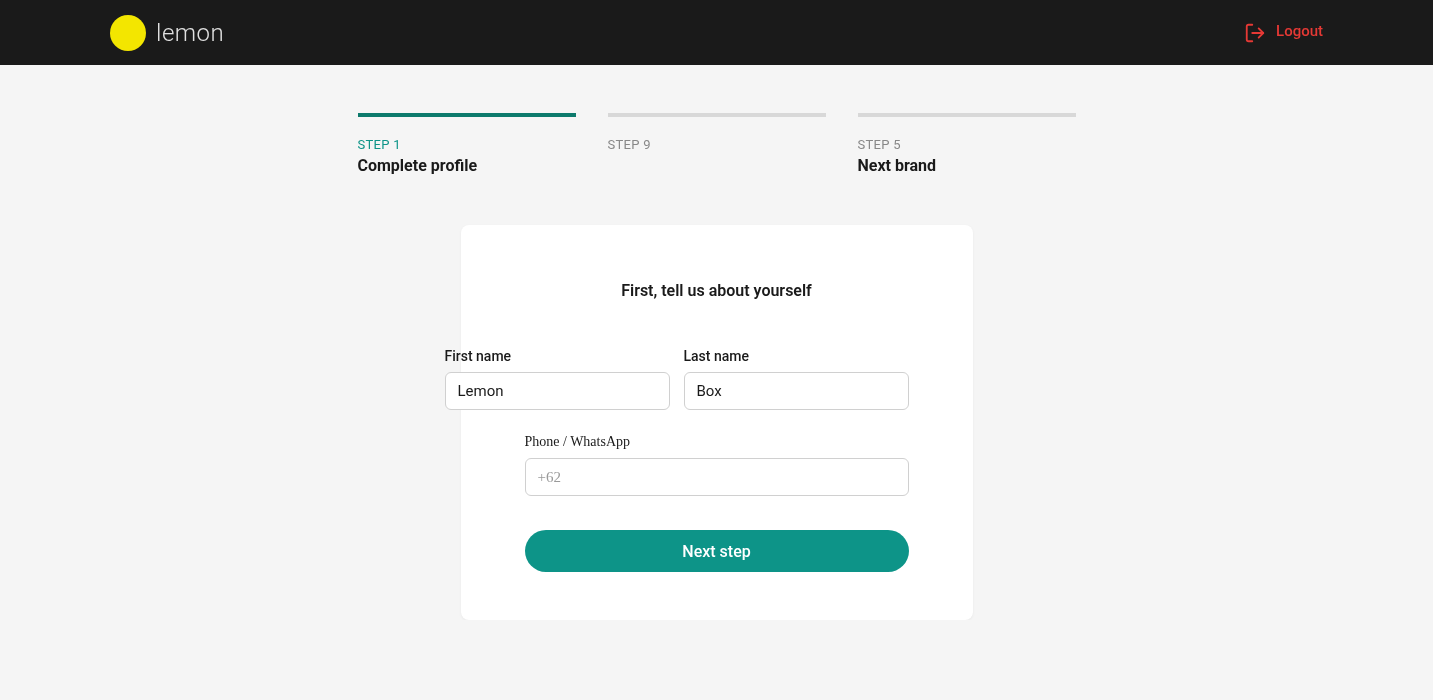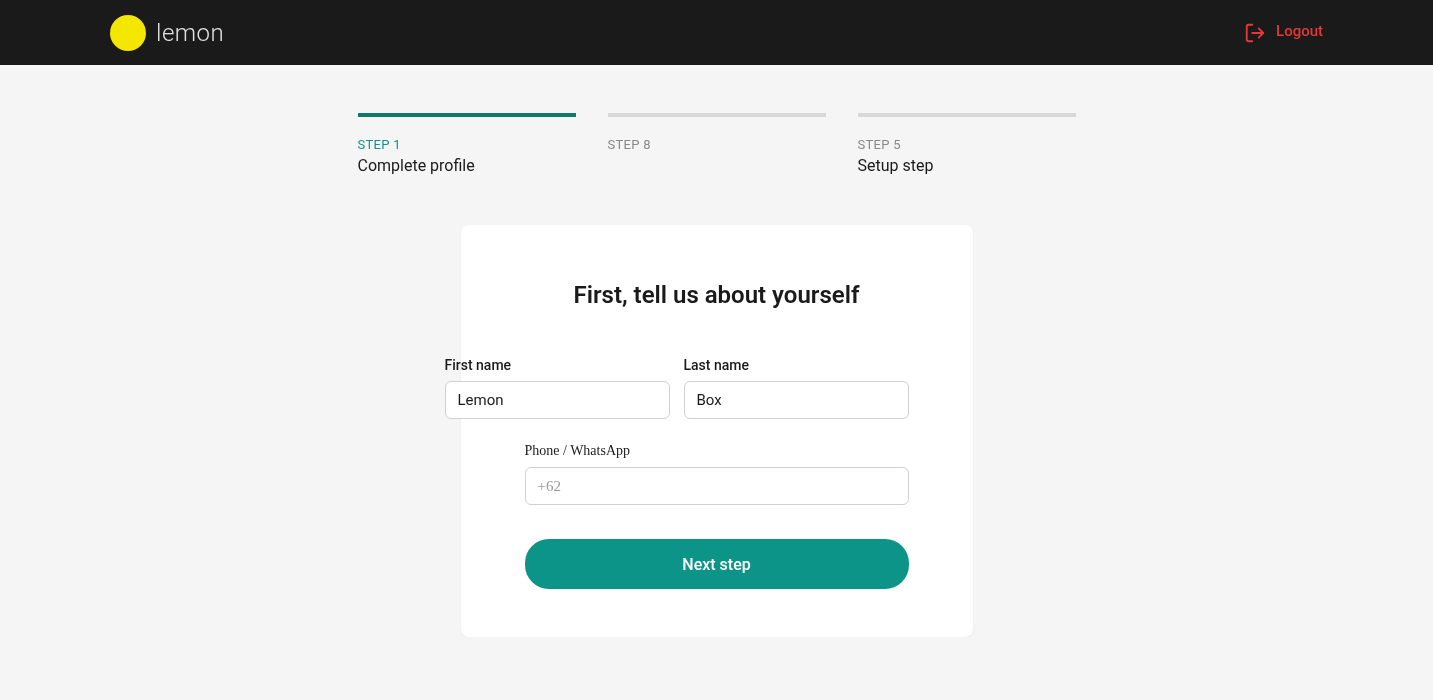--- a/index.html
+++ b/index.html
@@ -76,33 +76,33 @@
       font-weight: 400;
       color: #888;
       letter-spacing: 0.3px;
       margin-bottom: 4px;
     }
     .step-label.active {
       color: #0d9488;
     }
     .step-title {
       font-size: 16px;
-      font-weight: 400;
+      font-weight: 700;
       color: #1a1a1a;
     }
     .card {
       background-color: #ffffff;
       width: 512px;
       margin: 50px auto 0;
       border-radius: 8px;
       padding: 56px 64px 48px;
       box-shadow: 0 1px 3px rgba(0,0,0,0.05);
     }
     .card-title {
-      font-size: 24px;
+      font-size: 16px;
       font-weight: 600;
       text-align: center;
       color: #1a1a1a;
       margin-bottom: 48px;
     }
     .form-row {
       display: flex;
       gap: 14px;
       margin-bottom: 24px;
       justify-content: flex-end;
@@ -138,21 +138,21 @@
     .form-hint {
       font-size: 14px;
       color: #8a8a8a;
       margin-top: 10px;
     }
     .phone-section {
       margin-bottom: 34px;
     }
     .submit-button {
       width: 100%;
-      height: 50px;
+      height: 42px;
       background-color: #0d9488;
       color: #ffffff;
       border: none;
       border-radius: 24px;
       font-size: 16px;
       font-weight: 500;
       cursor: pointer;
       font-family: inherit;
     }
   </style>
@@ -175,26 +175,26 @@
 </header>
 
 <div class="steps-container">
   <div class="step">
     <div class="step-bar active"></div>
     <div class="step-label active">STEP 1</div>
     <div class="step-title">Complete profile</div>
   </div>
   <div class="step">
     <div class="step-bar"></div>
-    <div class="step-label">STEP 8</div>
+    <div class="step-label">STEP 9</div>
   </div>
   <div class="step">
     <div class="step-bar"></div>
     <div class="step-label">STEP 5</div>
-    <div class="step-title">Setup step</div>
+    <div class="step-title">Next brand</div>
   </div>
 </div>
 
 <div class="card">
   <h1 class="card-title">First, tell us about yourself</h1>
 
   <div class="form-row">
     <div class="form-group">
       <label class="form-label">First name</label>
       <input type="text" class="form-input" value="Lemon" style="">

